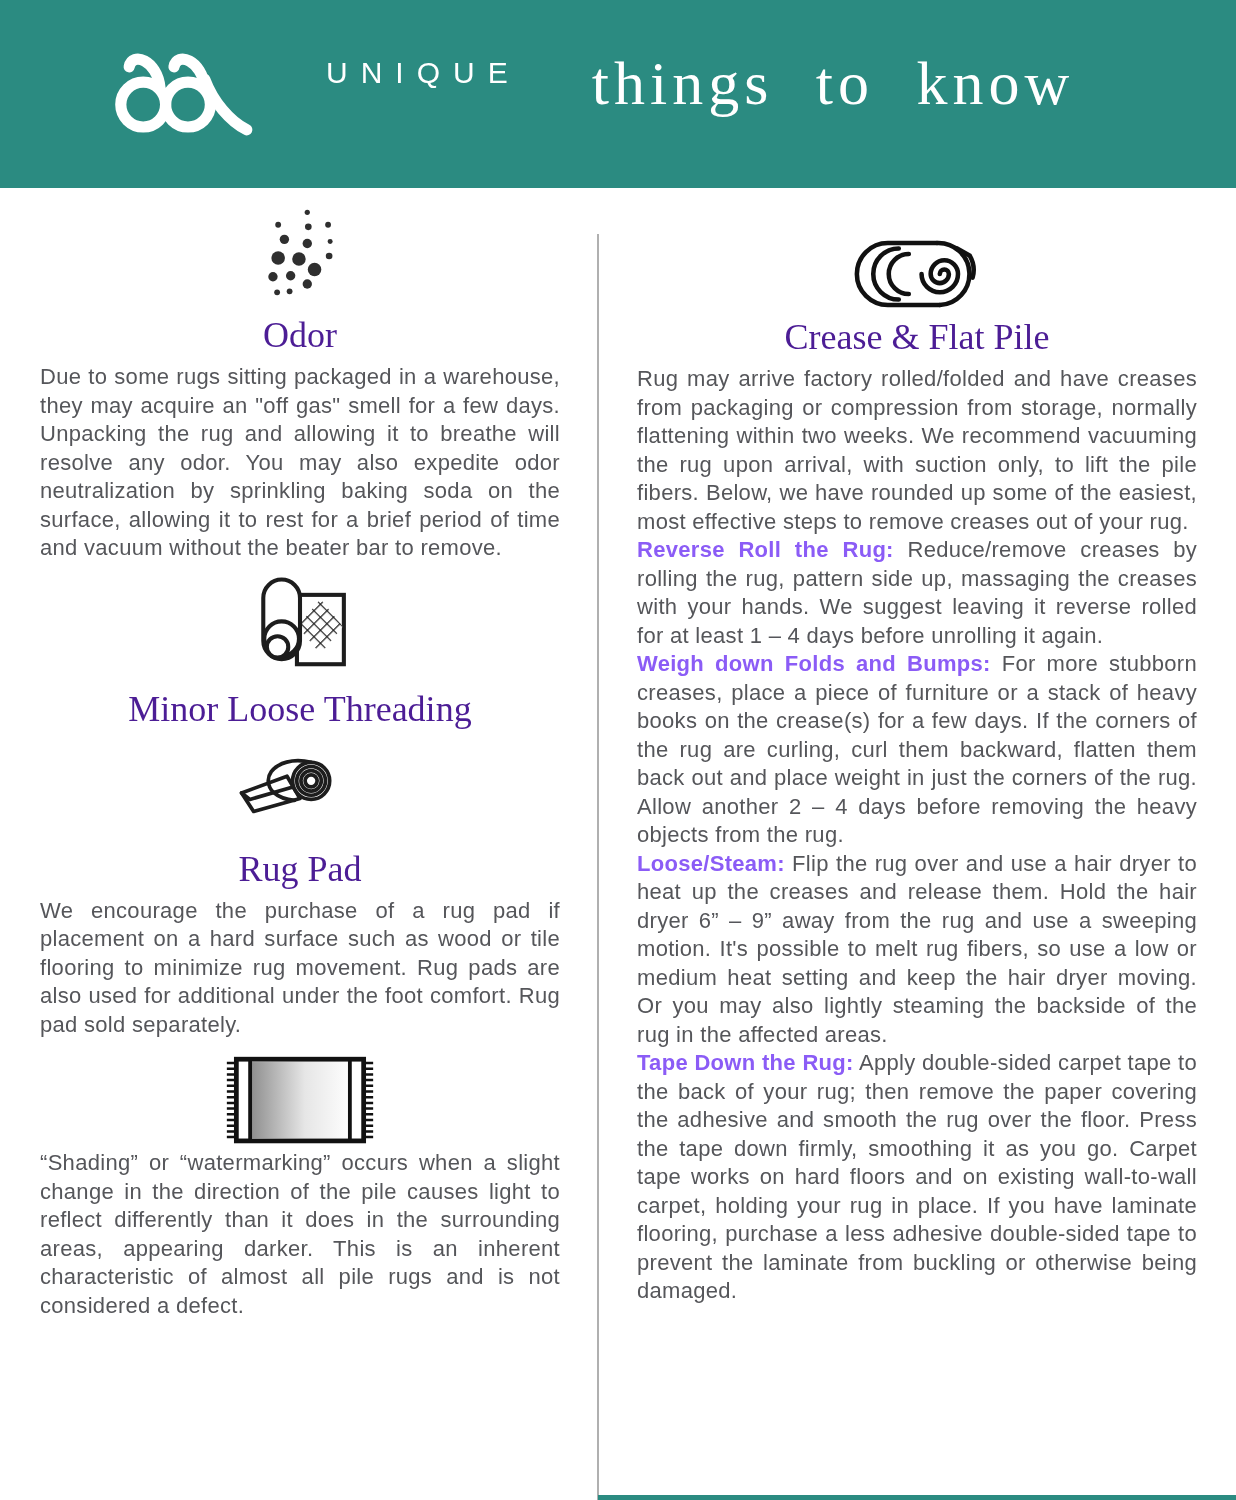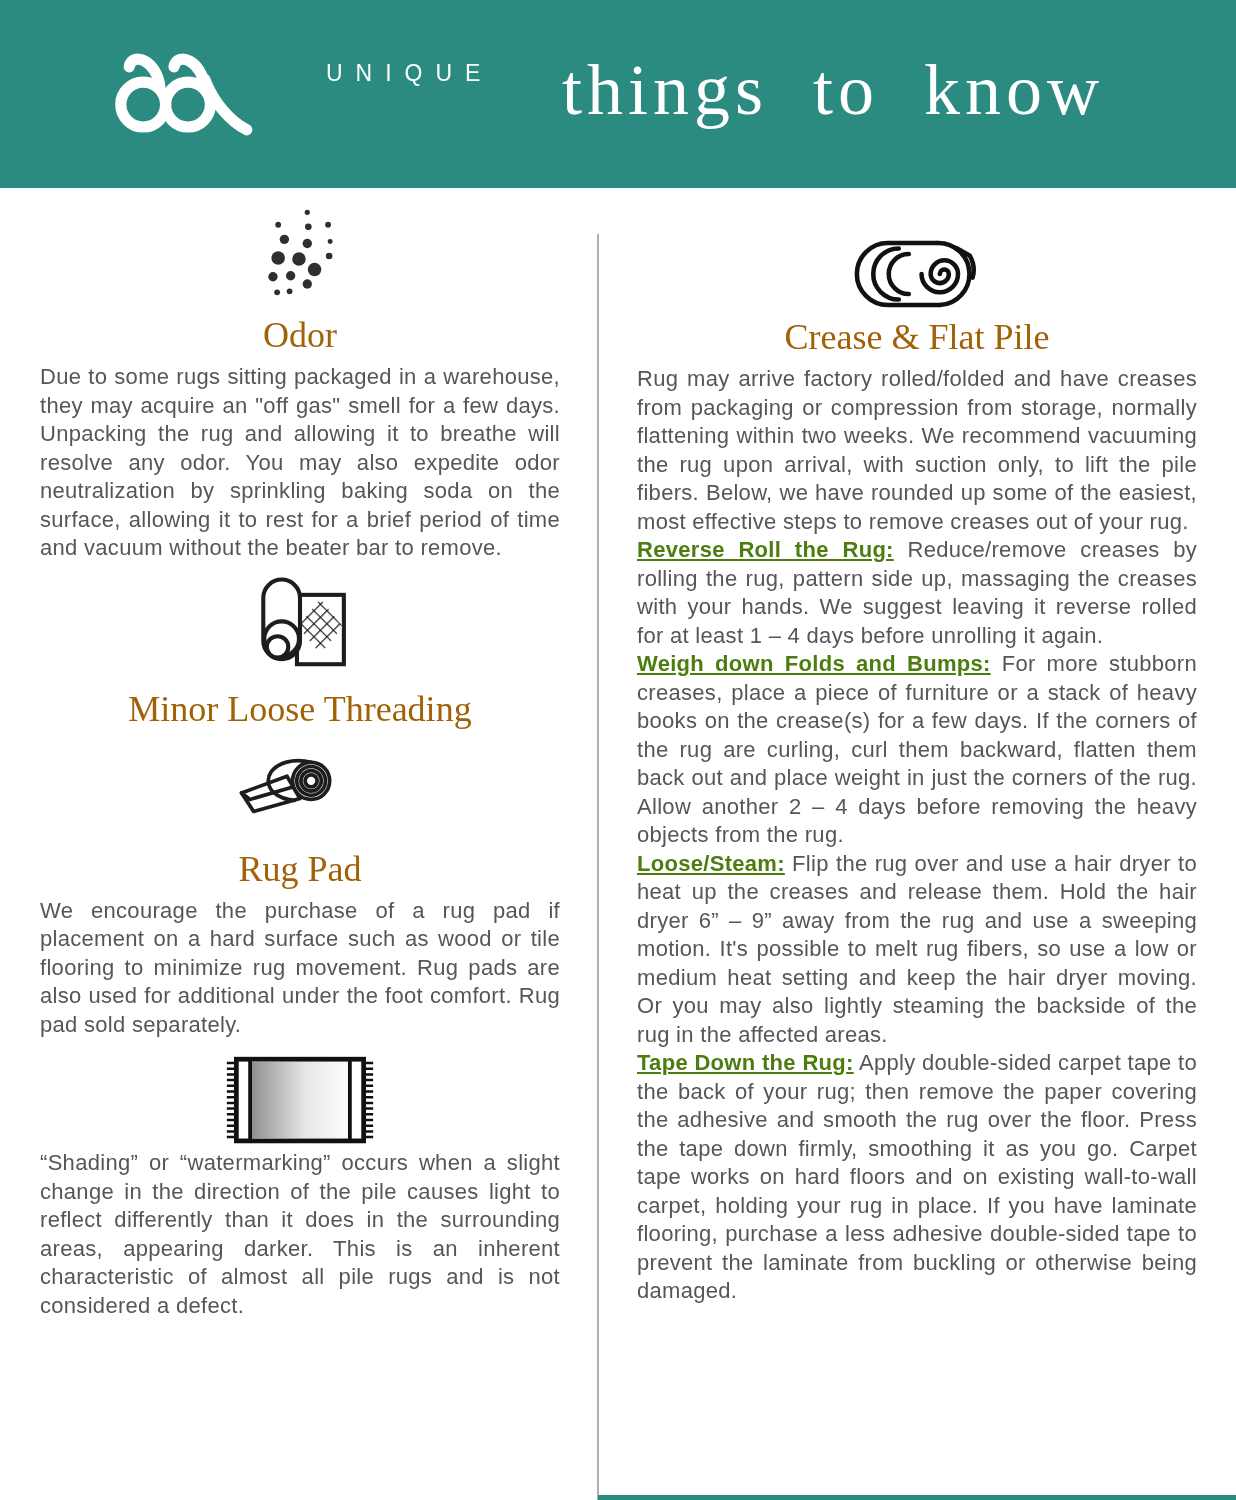--- a/index.html
+++ b/index.html
@@ -12,70 +12,69 @@
   }
   
   .masthead{
     position:absolute;left:0;top:0;width:1236px;height:188px;
     background:#2b8b81;
   }
   .logo{position:absolute;left:104px;top:42px;}
   .brand{
     position:absolute;left:326px;top:52px;
     color:#ffffff;
-    font-size:23px;line-height:42px;
+    font-size:30px;line-height:42px;
     letter-spacing:13px;
     text-align:center;
     font-weight:400;
   }
   .masthead h1{
     position:absolute;left:470px;right:40px;top:0;height:154px;
     display:flex;align-items:center;justify-content:center;
-    margin:13px;
+    margin:6px;
     color:#ffffff;
     font-family:"Liberation Serif",serif;
     font-weight:400;
-    font-size:72px;
+    font-size:62px;
     letter-spacing:5px;
     word-spacing:22px;
   }
   
   .divider{
     position:absolute;left:597px;top:234px;width:2px;height:1266px;
     background:#b0b0b0;
   }
   .bottom-accent{
     position:absolute;left:598px;right:0;bottom:0;height:5px;
     background:#2b8b81;
   }
   .col{position:absolute;top:188px;}
   .col-left{left:40px;width:520px;}
   .col-right{left:637px;width:560px;}
   .icon-row{display:flex;justify-content:center;}
   h2{
     margin:4px 0 6px 0;
     text-align:center;
-    color:#a16207;
+    color:#4c1d95;
     font-family:"Liberation Serif",serif;
     font-weight:400;
     font-size:36px;
     line-height:44px;
   }
   p.body{
     margin:0;
     color:#55565a;
     font-size:22px;
     line-height:28.5px;
     letter-spacing:0.3px;
     text-align:justify;
   }
   p.body strong{
-    color:#4d7c0f;
+    color:#8b5cf6;
     font-weight:700;
-    text-decoration:underline;
   }
   
   .ic-odor{margin-top:17px;}
   .ic-thread{margin-top:8px;}
   .ic-pad{margin-top:10px;}
   .ic-shade{margin-top:14px;}
   
   .ic-crease{margin-top:45px;}
   .col-right h2{margin-top:0;}
   .tip{margin-top:32px;}

